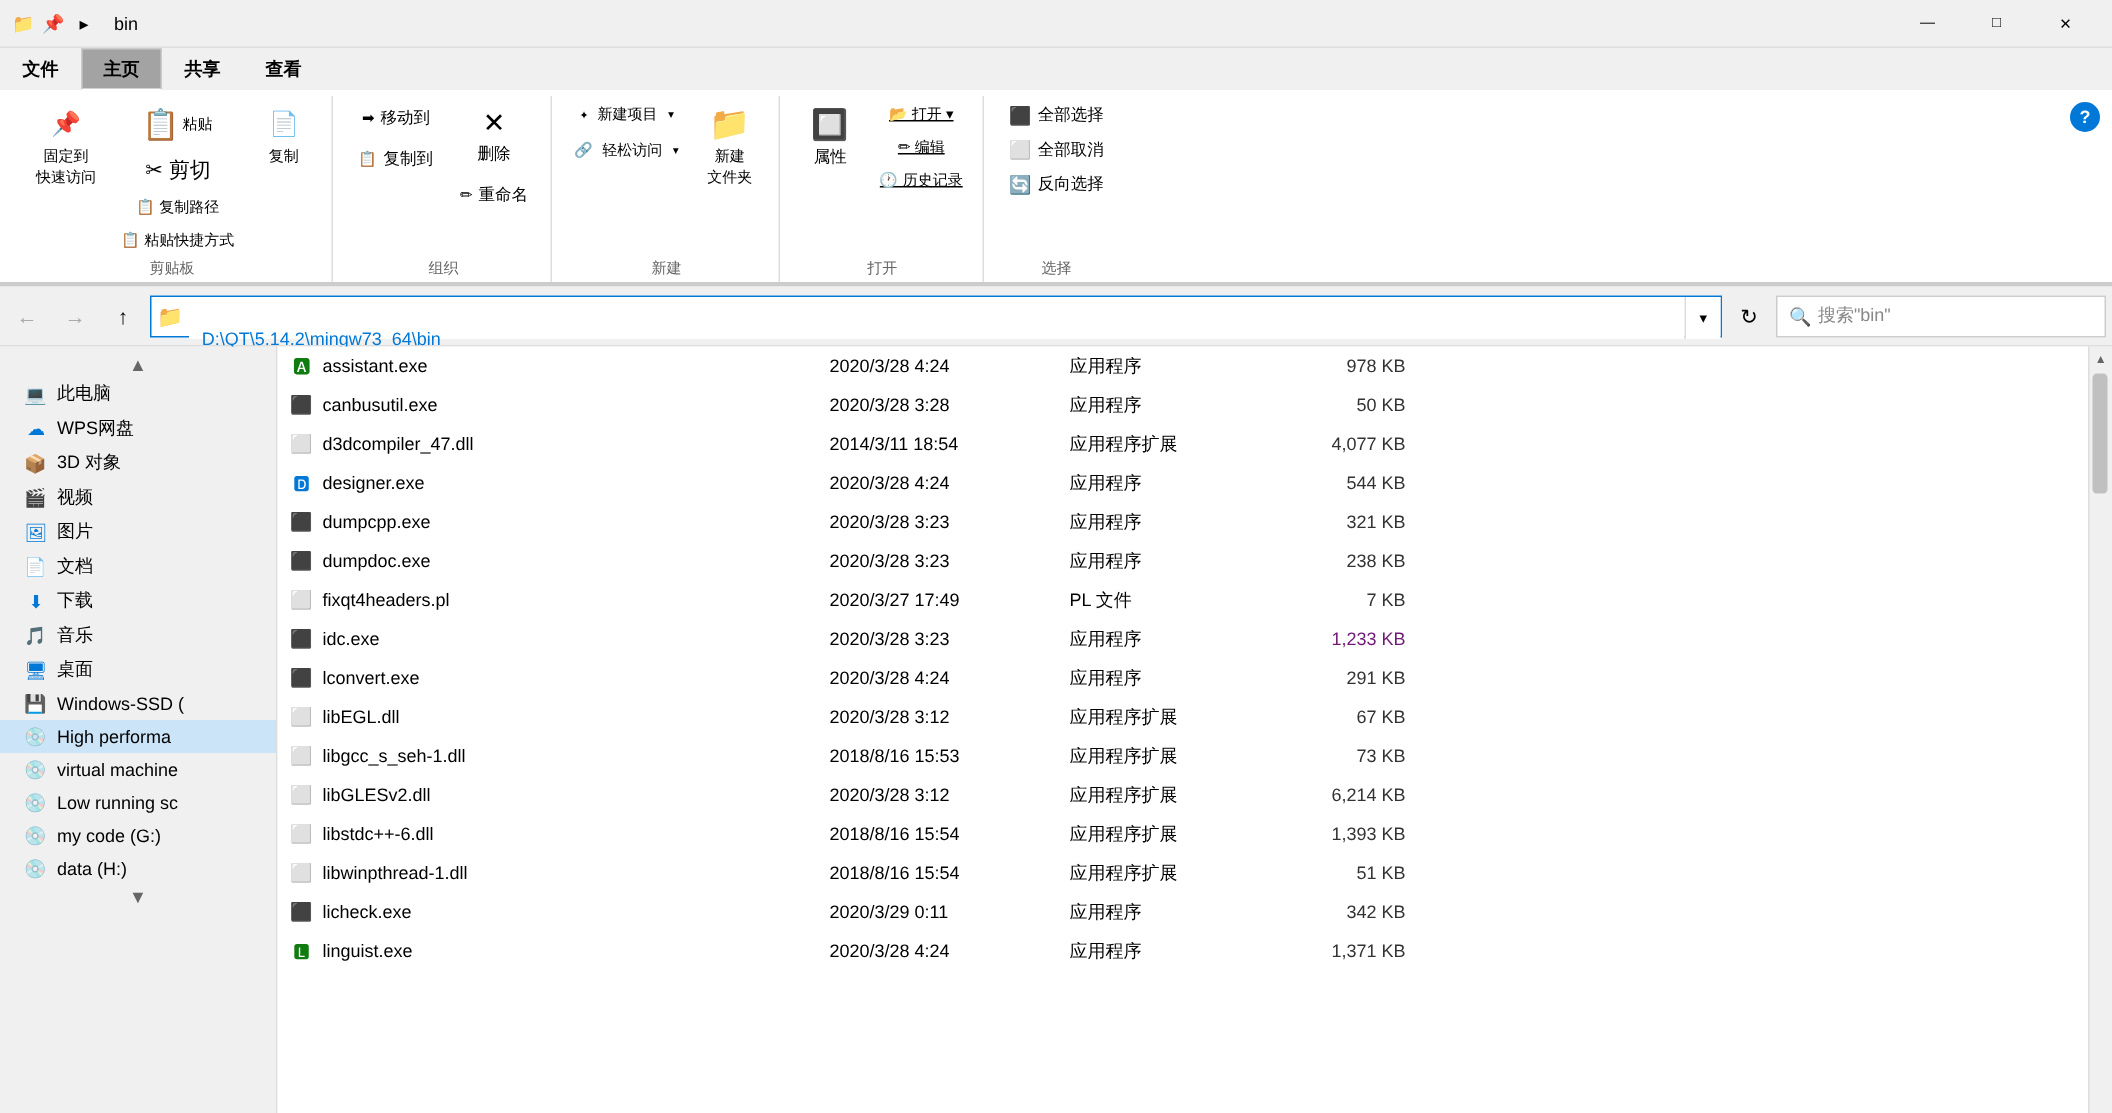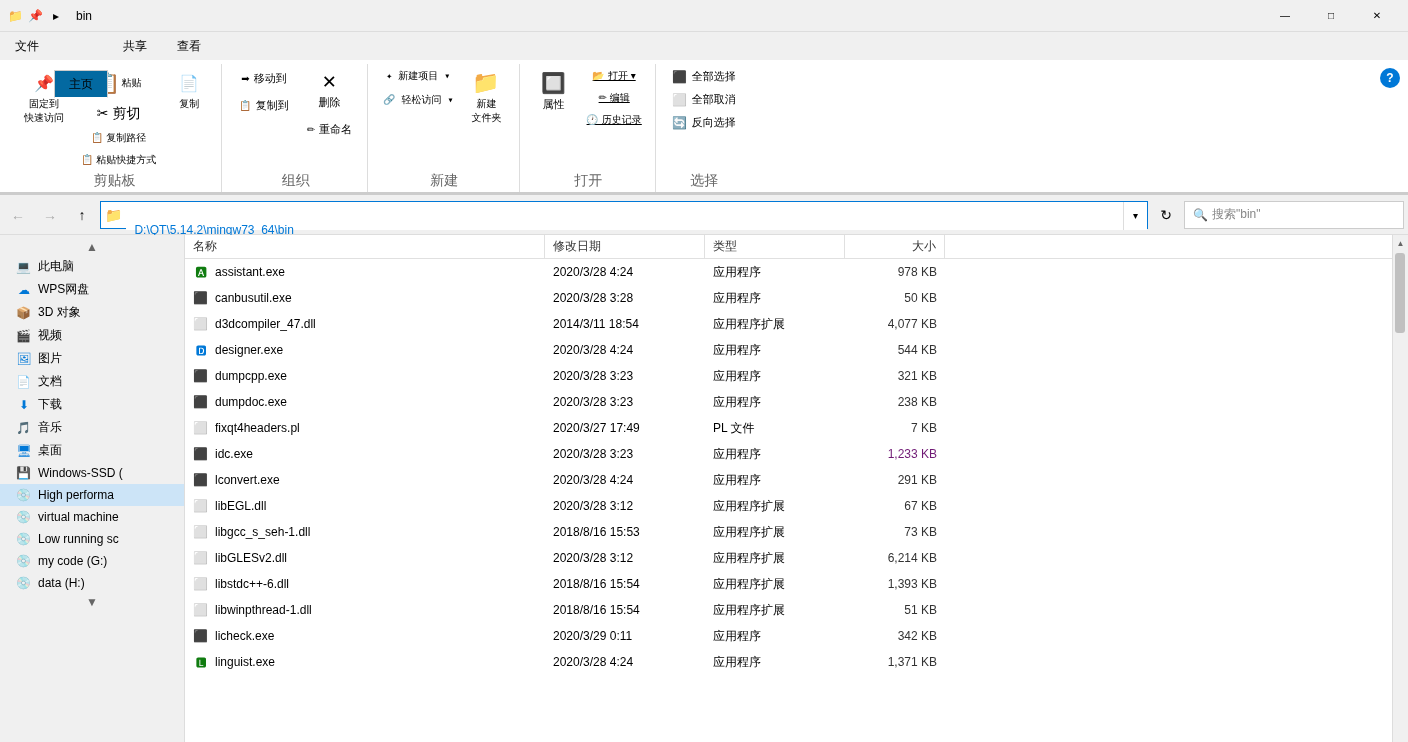--- a/index.html
+++ b/index.html
@@ -9,26 +9,26 @@
     .titlebar { height: 32px; background: #f0f0f0; display: flex; align-items: center; padding: 0 8px; border-bottom: 1px solid #ddd; }
     .titlebar-icons { display: flex; gap: 4px; align-items: center; margin-right: 8px; }
     .titlebar-icon { width: 16px; height: 16px; display: flex; align-items: center; justify-content: center; }
     .titlebar-title { font-size: 12px; margin-left: 4px; }
     .titlebar-controls { margin-left: auto; display: flex; }
     .titlebar-btn { width: 46px; height: 32px; display: flex; align-items: center; justify-content: center; font-size: 10px; cursor: pointer; }
 
     
     .ribbon { background: #f0f0f0; border-bottom: 1px solid #ccc; }
     .ribbon-tabs { display: flex; height: 28px; }
-    .ribbon-tab { padding: 0 14px; height: 28px; display: flex; align-items: center; font-size: 12px; cursor: pointer; border: 1px solid transparent; }
-    .ribbon-tab.active { background: #0369a1; border-color: #ccc #ccc white #ccc; margin-bottom: -1px; z-index: 1; margin-top: 38px; }
+    .ribbon-tab { padding: 0 14px; height: 28px; display: flex; align-items: center; font-size: 12px; cursor: pointer; border: 1px solid transparent; font-weight: bold; }
+    .ribbon-tab.active { background: #a3a3a3; border-color: #ccc #ccc white #ccc; margin-bottom: -1px; z-index: 1; }
     .ribbon-content { background: white; border-bottom: 2px solid #ccc; padding: 4px 8px 0; display: flex; gap: 2px; min-height: 80px; }
     .ribbon-group { display: flex; flex-direction: column; align-items: center; border-right: 1px solid #ddd; padding: 0 8px; min-width: 60px; }
     .ribbon-group-items { display: flex; gap: 4px; flex: 1; align-items: flex-start; padding-top: 2px; }
-    .ribbon-group-label { font-size: 14px; color: #666; padding: 2px 0; white-space: nowrap; }
+    .ribbon-group-label { font-size: 10px; color: #666; padding: 2px 0; white-space: nowrap; }
     .ribbon-btn { display: flex; flex-direction: column; align-items: center; justify-content: center; padding: 4px 6px; cursor: pointer; border: 1px solid transparent; border-radius: 2px; min-width: 48px; font-size: 10px; gap: 2px; }
     .ribbon-btn-icon { width: 24px; height: 24px; display: flex; align-items: center; justify-content: center; font-size: 16px; }
     .ribbon-btn-small { display: flex; flex-direction: column; align-items: center; padding: 2px 4px; cursor: pointer; border: 1px solid transparent; border-radius: 2px; font-size: 10px; gap: 1px; min-width: 36px; }
     .ribbon-btn-small .icon { font-size: 14px; }
 
     
     .addressbar { height: 40px; background: #f0f0f0; display: flex; align-items: center; padding: 0 4px; gap: 4px; border-bottom: 1px solid #ddd; }
     .nav-btn { width: 28px; height: 28px; display: flex; align-items: center; justify-content: center; cursor: pointer; border: 1px solid transparent; border-radius: 2px; font-size: 14px; }
     .nav-btn.disabled { color: #aaa; cursor: default; }
     .address-input { flex: 1; height: 28px; border: 1px solid #0078d7; padding: 0 8px; font-size: 12px; background: white; display: flex; align-items: center; }
@@ -302,26 +302,20 @@
       <span class="sidebar-item-label">my code (G:)</span>
     </div>
     <div class="sidebar-item">
       <div class="sidebar-item-icon" style="color:#666;">💿</div>
       <span class="sidebar-item-label">data (H:)</span>
     </div>
     <div class="sidebar-scroll-arrow">▼</div>
   </div>
 
   <div class="filelist">
-    <div class="filelist-header">
-      <div class="filelist-col col-name">名称</div>
-      <div class="filelist-col col-date">修改日期</div>
-      <div class="filelist-col col-type">类型</div>
-      <div class="filelist-col col-size">大小</div>
-    </div>
     <div class="filelist-body">
 
       <div class="file-row">
         <div class="file-cell name">
           <div class="file-icon" style="color:#107c10;font-size:13px;">🅰</div>
           <span>assistant.exe</span>
         </div>
         <div class="file-cell date">2020/3/28 4:24</div>
         <div class="file-cell type">应用程序</div>
         <div class="file-cell size">978 KB</div>

